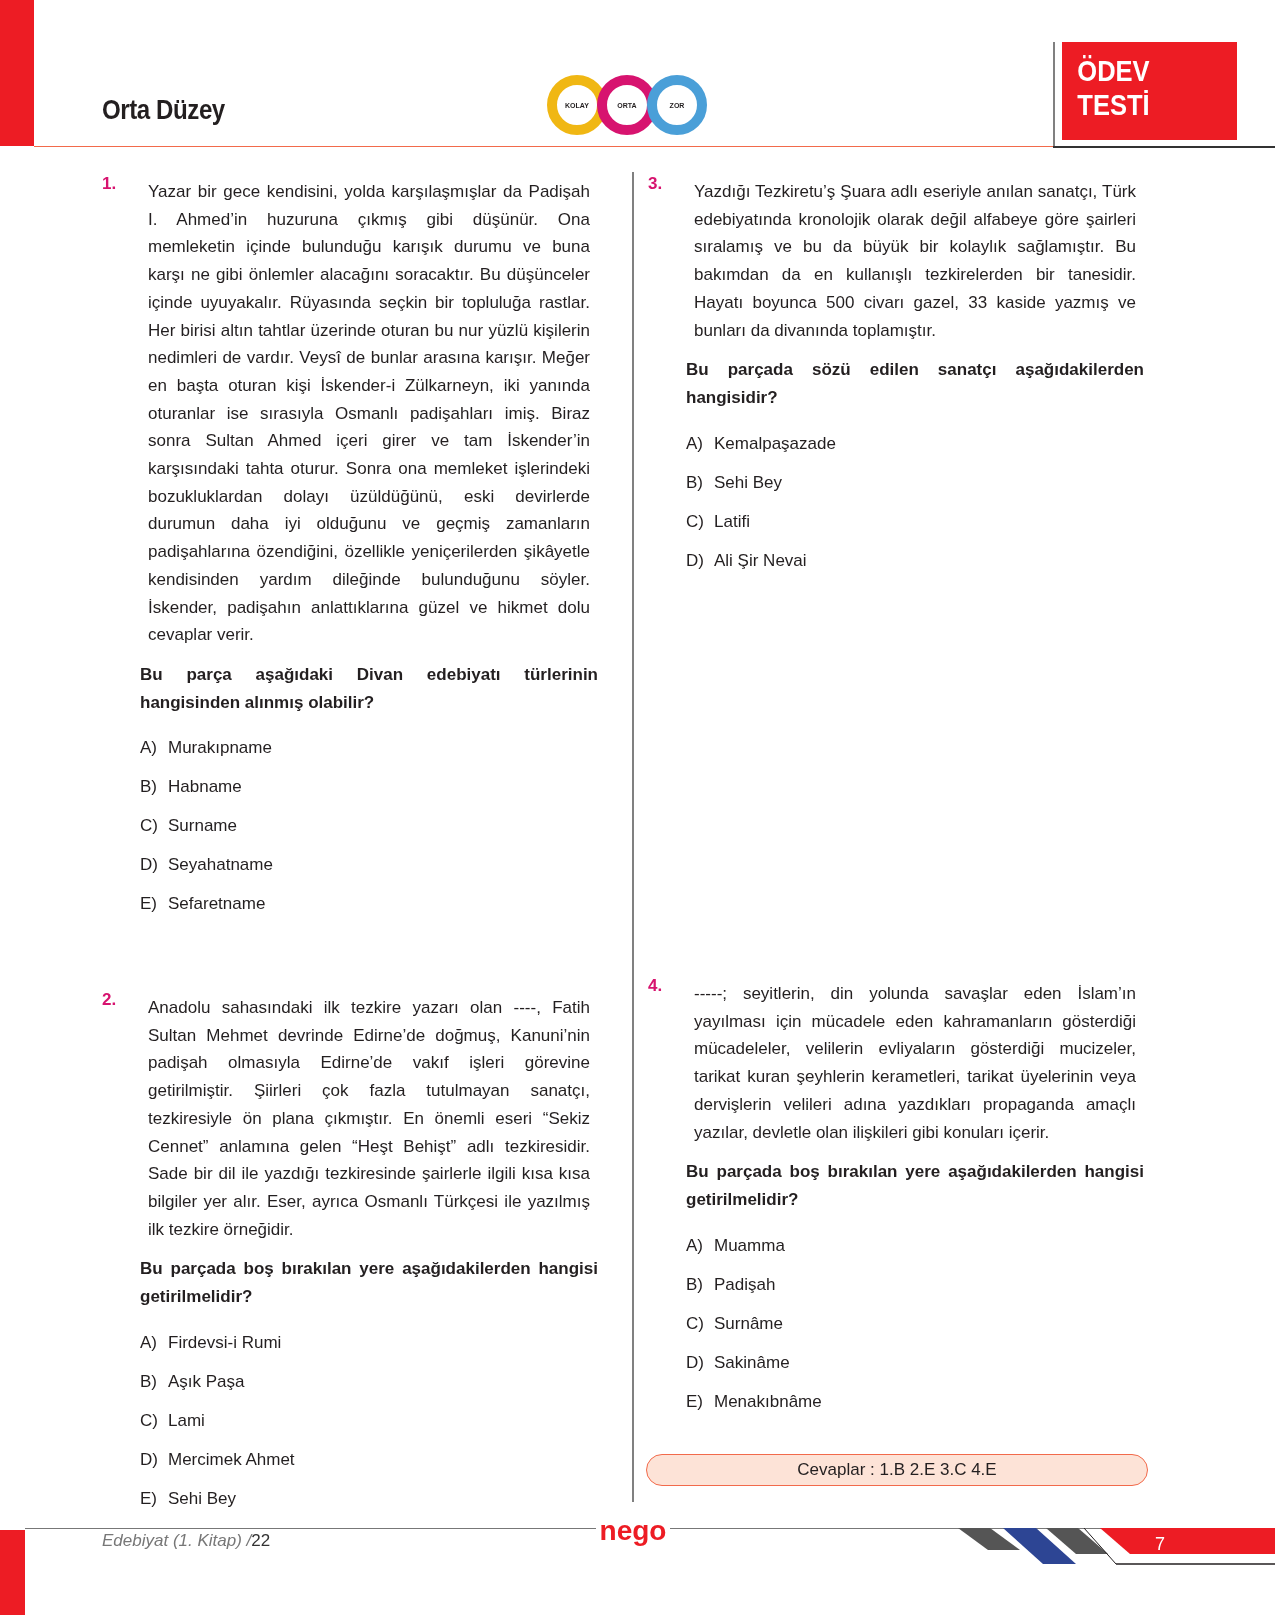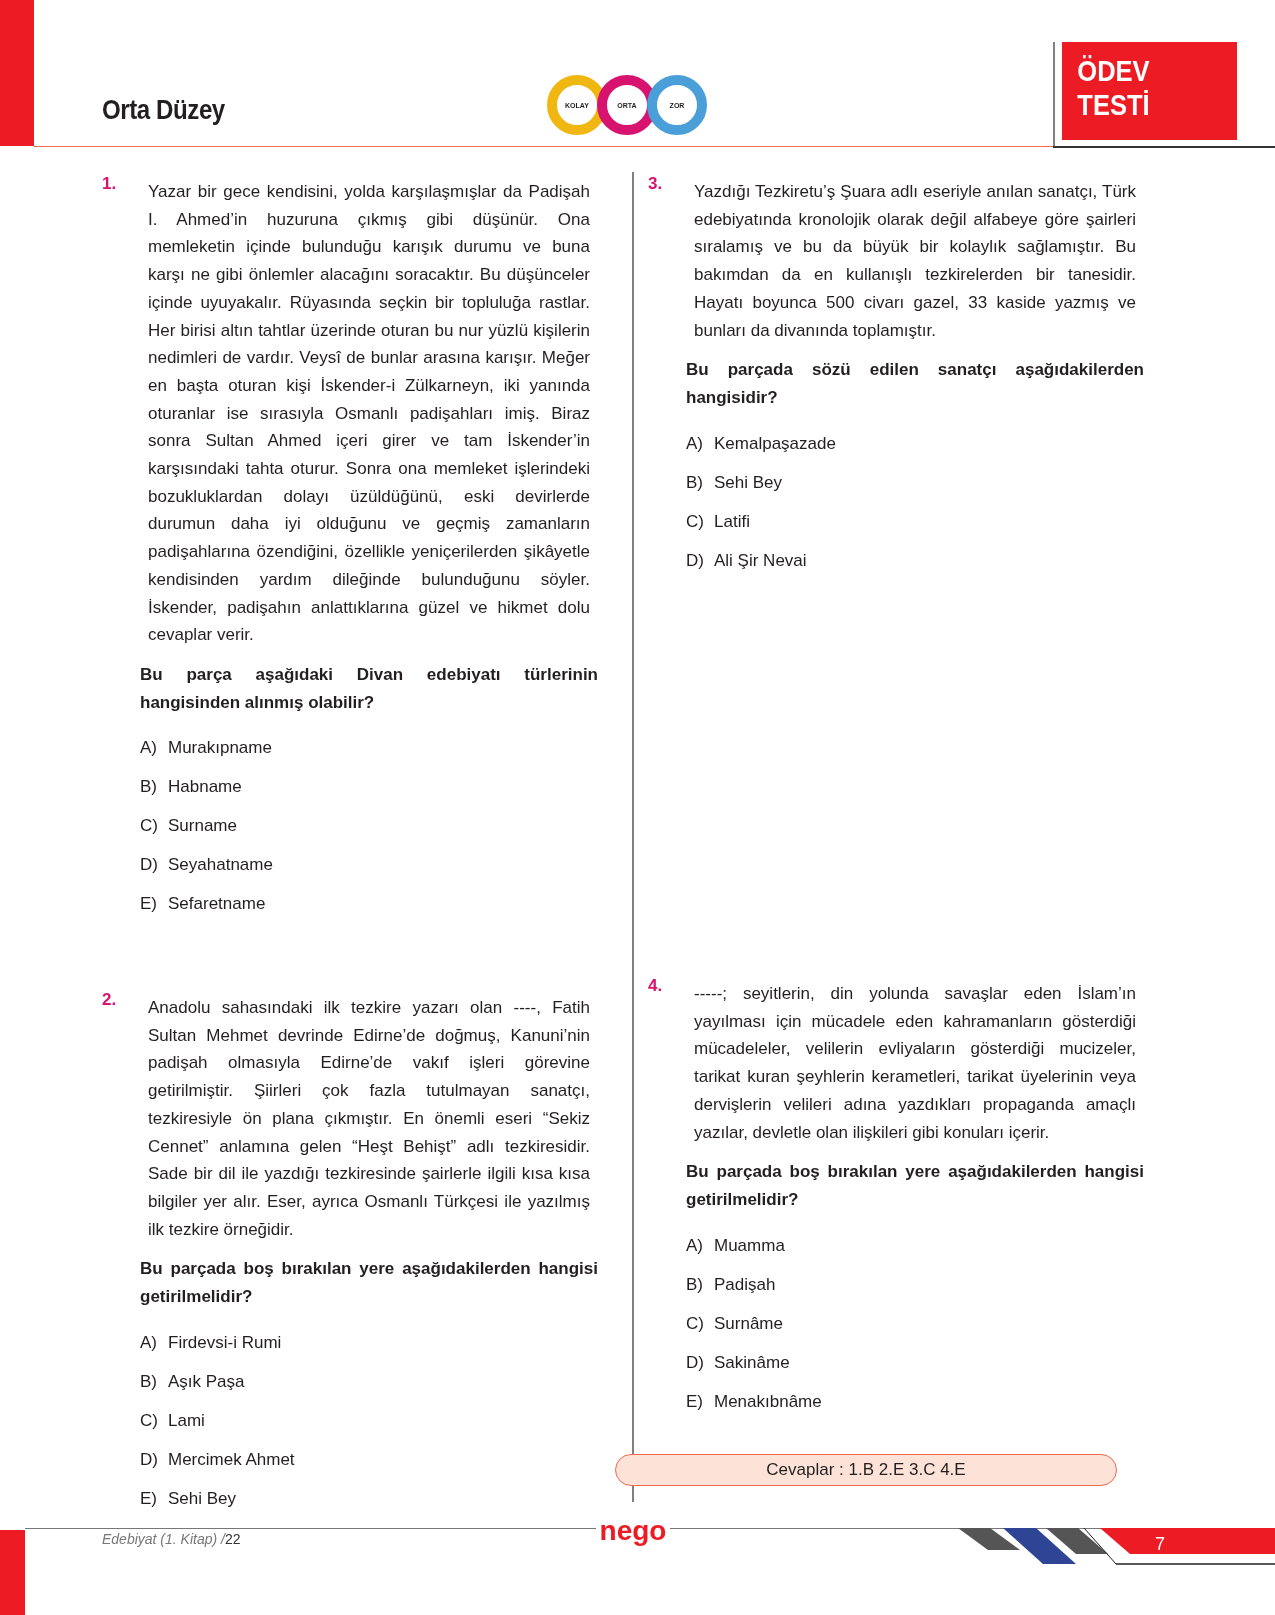--- a/index.html
+++ b/index.html
@@ -17,24 +17,24 @@
   .odev-box .line { color: #ffffff; font-weight: bold; font-size: 30px; line-height: 34px; padding-left: 18px;
                     transform: scaleX(0.85); transform-origin: left; }
   .odev-box .line:first-child { padding-top: 12px; }
   .col-divider { position: absolute; left: 632px; top: 172px; width: 2px; height: 1330px; background: #808080; }
   .question { position: absolute; width: 470px; font-size: 17px; line-height: 27.7px; }
   .q-num { position: absolute; left: -38px; top: 0; color: #d7136f; font-weight: bold; }
   .q-text { text-align: justify; margin: 8px; }
   .q-prompt { font-weight: bold; text-align: justify; margin: 12px 0 12px 0; }
   .opt { height: 39px; line-height: 39px; }
   .opt .letter { display: inline-block; width: 28px; }
-  .answers { position: absolute; left: 615px; top: 1454px; width: 500px; height: 30px; border: 1.5px solid #f26a4b;
+  .answers { position: absolute; left: 646px; top: 1454px; width: 500px; height: 30px; border: 1.5px solid #f26a4b;
              border-radius: 16px; background: #fde3d7; text-align: center; line-height: 30px; font-size: 17px; }
   .footer-line { position: absolute; left: 25px; top: 1528px; width: 1250px; height: 1px; background: #777; }
-  .footer-book { position: absolute; left: 102px; top: 1531px; font-size: 14px; color: #777; font-style: italic; }
+  .footer-book { position: absolute; left: 102px; top: 1531px; font-size: 17px; color: #777; font-style: italic; }
   .footer-book .pg { font-style: normal; color: #333; }
   .nego-logo { position: absolute; left: 596px; top: 1514px; width: 74px; height: 34px; background: #fff; }
   .stripes { position: absolute; left: 958px; top: 1528px; width: 320px; height: 40px; }
   .page-num { position: absolute; left: 1155px; top: 1534px; color: #fff; font-size: 18px; }
 </style>
 </head>
 <body>
 
 <div class="red-bar-top"></div>
 <div class="header-line"></div>

